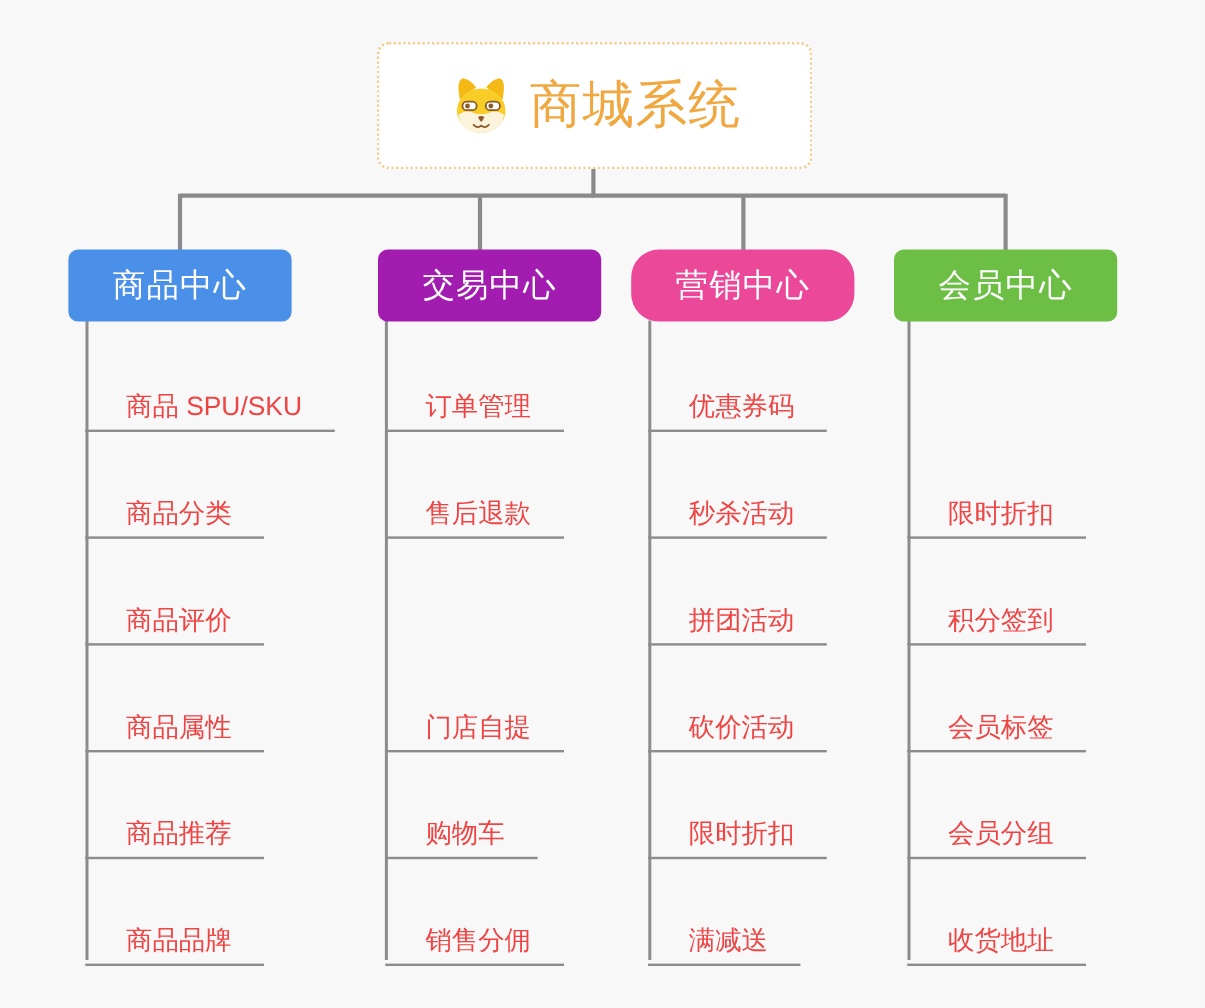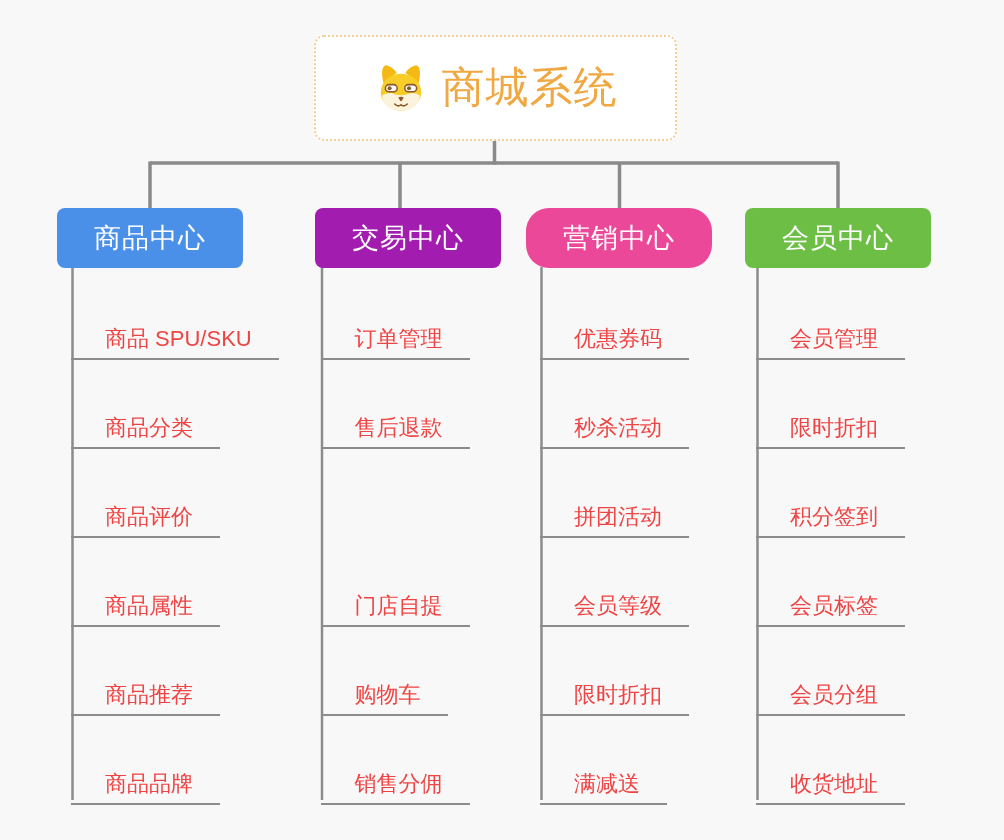--- a/index.html
+++ b/index.html
@@ -117,24 +117,23 @@
 
   <div class="topic-node" style="left:320.5px;top:316px">订单管理</div>
   <div class="topic-node" style="left:320.5px;top:405px">售后退款</div>
   <div class="topic-node" style="left:320.5px;top:583px">门店自提</div>
   <div class="topic-node" style="left:320.5px;top:672px">购物车</div>
   <div class="topic-node" style="left:320.5px;top:761px">销售分佣</div>
 
   <div class="topic-node" style="left:540px;top:316px">优惠券码</div>
   <div class="topic-node" style="left:540px;top:405px">秒杀活动</div>
   <div class="topic-node" style="left:540px;top:494px">拼团活动</div>
-  <div class="topic-node" style="left:540px;top:583px">会员等级</div>
+  <div class="topic-node" style="left:540px;top:583px">砍价活动</div>
   <div class="topic-node" style="left:540px;top:672px">限时折扣</div>
   <div class="topic-node" style="left:540px;top:761px">满减送</div>
 
-  <div class="topic-node" style="left:756px;top:316px">会员管理</div>
   <div class="topic-node" style="left:756px;top:405px">限时折扣</div>
   <div class="topic-node" style="left:756px;top:494px">积分签到</div>
   <div class="topic-node" style="left:756px;top:583px">会员标签</div>
   <div class="topic-node" style="left:756px;top:672px">会员分组</div>
   <div class="topic-node" style="left:756px;top:761px">收货地址</div>
 
 </div>
 
 </body></html>

